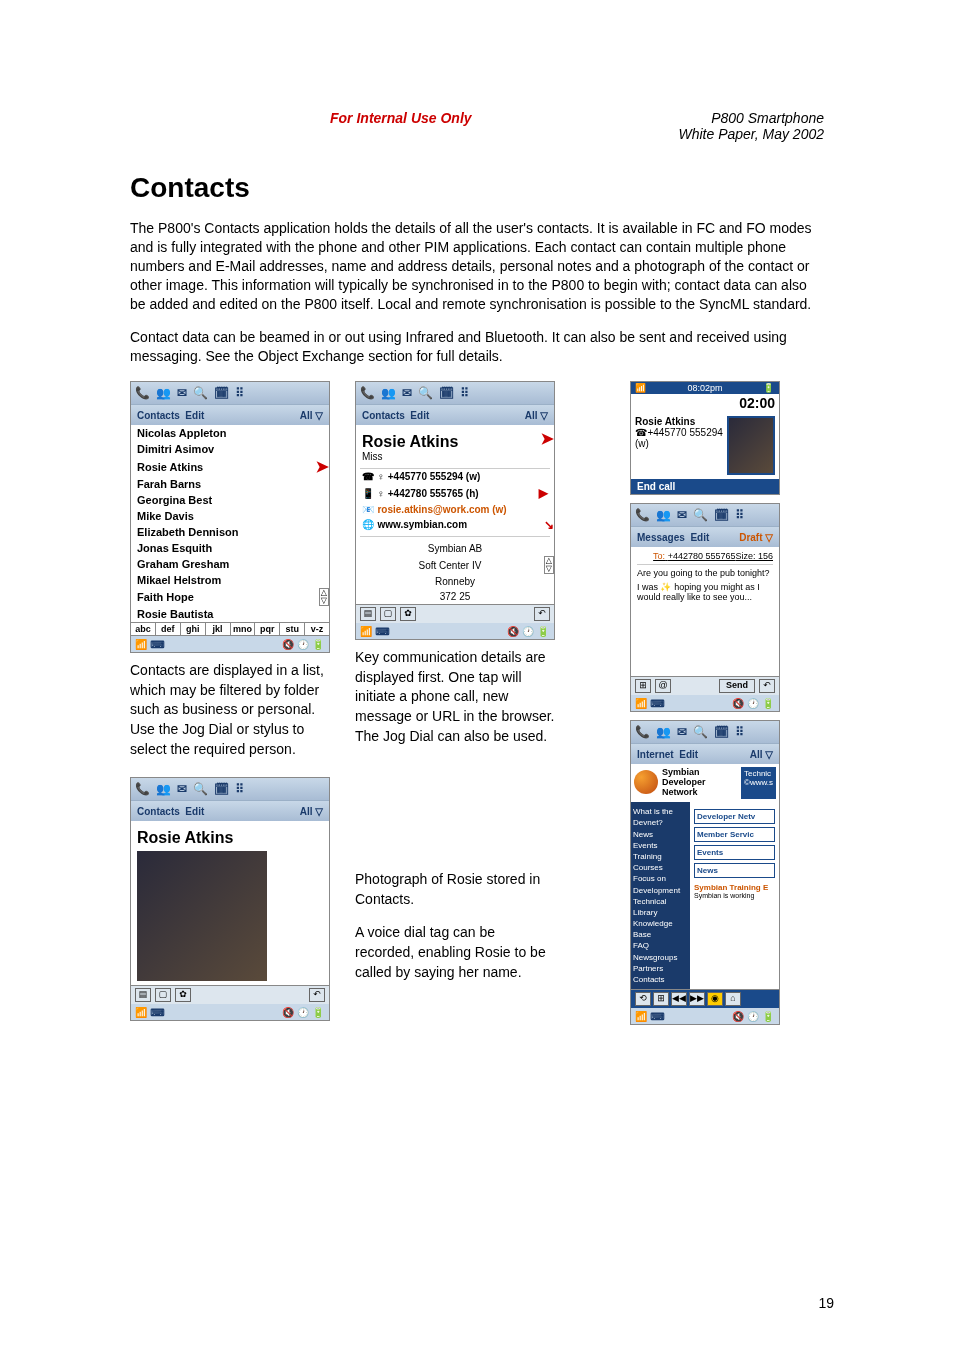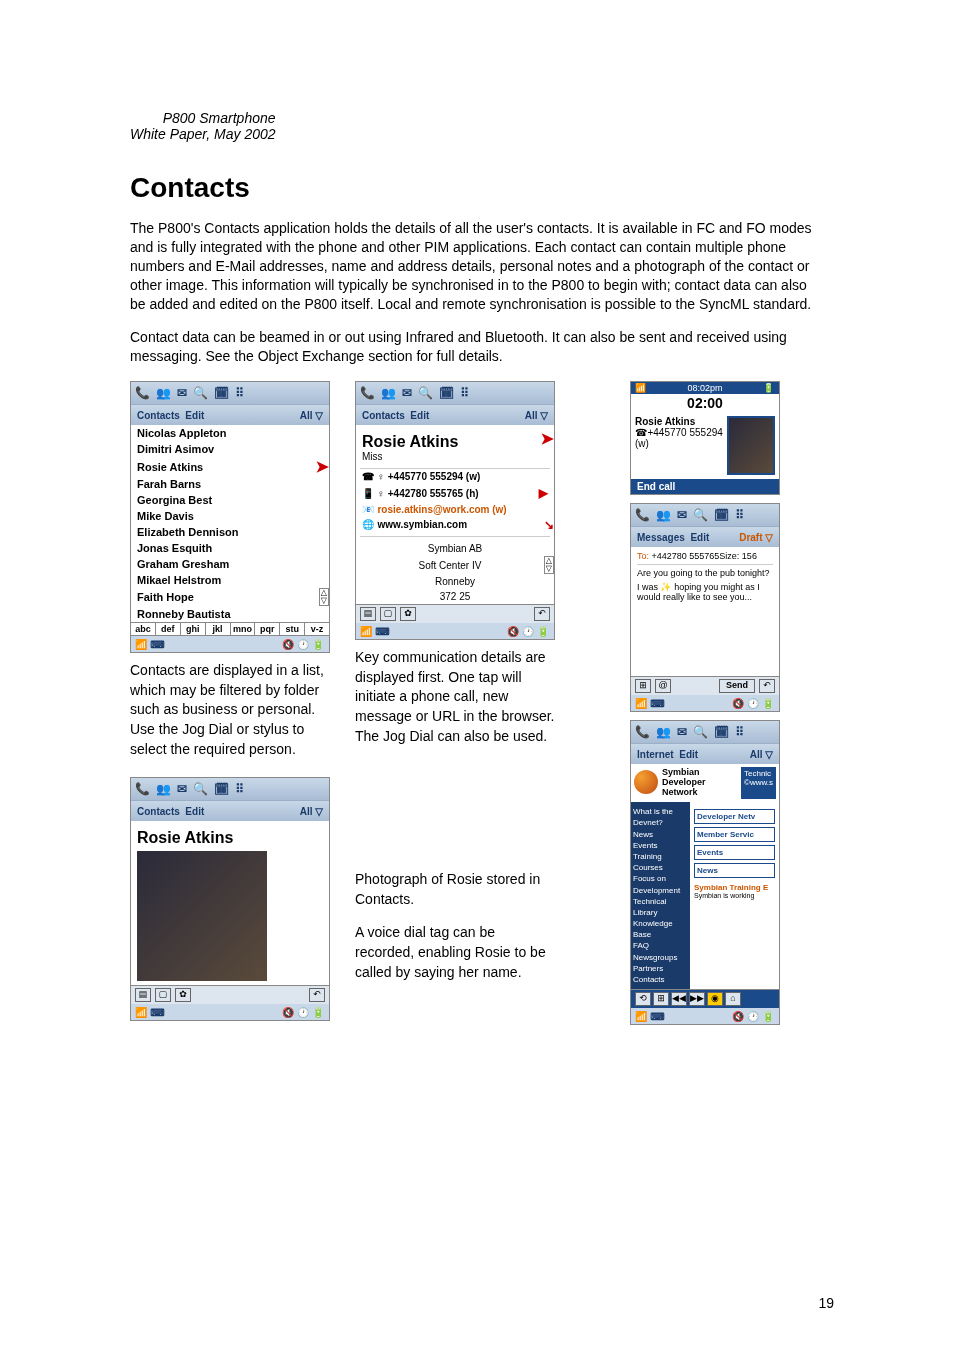--- a/index.html
+++ b/index.html
@@ -231,20 +231,21 @@
     width:24px;height:24px;border-radius:50%;
     background:radial-gradient(circle at 30% 30%,#f6a030,#c04a10);
     flex-shrink:0;
   }
 </style>
 </head>
 <body>
 
 <div class="page">
   <div class="header">
+    <div class="header-left">For Internal Use Only</div>
     <div class="header-right">
       <div>P800 Smartphone</div>
       <div>White Paper, May 2002</div>
     </div>
   </div>
 
   <h1>Contacts</h1>
 
   <p>The P800's Contacts application holds the details of all the user's contacts. It is available in FC and FO modes and is fully integrated with the phone and other PIM applications. Each contact can contain multiple phone numbers and E-Mail addresses, name and address details, personal notes and a photograph of the contact or other image. This information will typically be synchronised in to the P800 to begin with; contact data can also be added and edited on the P800 itself. Local and remote synchronisation is possible to the SyncML standard.</p>
   <p>Contact data can be beamed in or out using Infrared and Bluetooth. It can also be sent and received using messaging. See the Object Exchange section for full details.</p>
@@ -281,21 +282,21 @@
         <div class="list-item">Jonas Esquith</div>
         <div class="list-item">Graham Gresham</div>
         <div class="list-item">Mikael Helstrom</div>
         <div style="display:flex;align-items:center;">
           <div class="list-item" style="flex:1">Faith Hope</div>
           <span class="scroll-handle">
               <span>△</span>
               <span>▽</span>
             </span>
         </div>
-        <div class="list-item">Ronneby Bautista</div>
+        <div class="list-item">Rosie Bautista</div>
         <div class="alpha-row">
           <span>abc</span>
             <span>def</span>
             <span>ghi</span>
             <span>jkl</span>
             <span>mno</span>
             <span>pqr</span>
             <span>stu</span>
             <span>v-z</span>
         </div>
@@ -416,21 +417,21 @@
 
     <div class="col col3">
       <div style="width:150px;margin-left:auto;">
 
         <div class="screenshot">
           <div class="call-header">
             <span>📶</span>
             <span>08:02pm</span>
             <span>🔋</span>
           </div>
-          <div style="text-align:center;padding:1px 4px;font-weight:bold;font-size:14px;">02:00</div>
+          <div style="text-align:right;padding:1px 4px;font-weight:bold;font-size:14px;">02:00</div>
           <div class="call-inner">
             <div>
               <div style="font-weight:bold">Rosie Atkins</div>
               <div>☎<span>+445770 555294 (w)</span></div>
             </div>
             <div class="small-photo"></div>
           </div>
           <div class="end-call">End call</div>
         </div>
 
@@ -443,21 +444,21 @@
                 <span class="ico">🔍</span>
                 <span class="ico">🗓</span>
                 <span class="ico">⠿</span>
               </div>
             </div>
           <div class="menu-bar">
             <span><span>Messages</span>&nbsp;&nbsp;<span>Edit</span></span>
             <span style="color:#cc5500">Draft ▽</span>
           </div>
           <div class="msg-body">
-            <div style="display:flex;justify-content:flex-start;">
+            <div style="display:flex;justify-content:flex-end;text-decoration:underline;">
               <span><span style="color:#cc5500">To:</span> <span>+442780 555765</span></span>
               <span>Size: 156</span>
             </div>
             <div style="border-top:1px solid #ccc;margin:3px 0;"></div>
             <div style="font-weight:normal">Are you going to the pub tonight?</div>
             <div style="height:4px"></div>
             <div><span>I was</span> ✨ <span>hoping you might as I would really like to see you...</span></div>
             <div style="height:70px"></div>
           </div>
           <div class="footer-btns">

